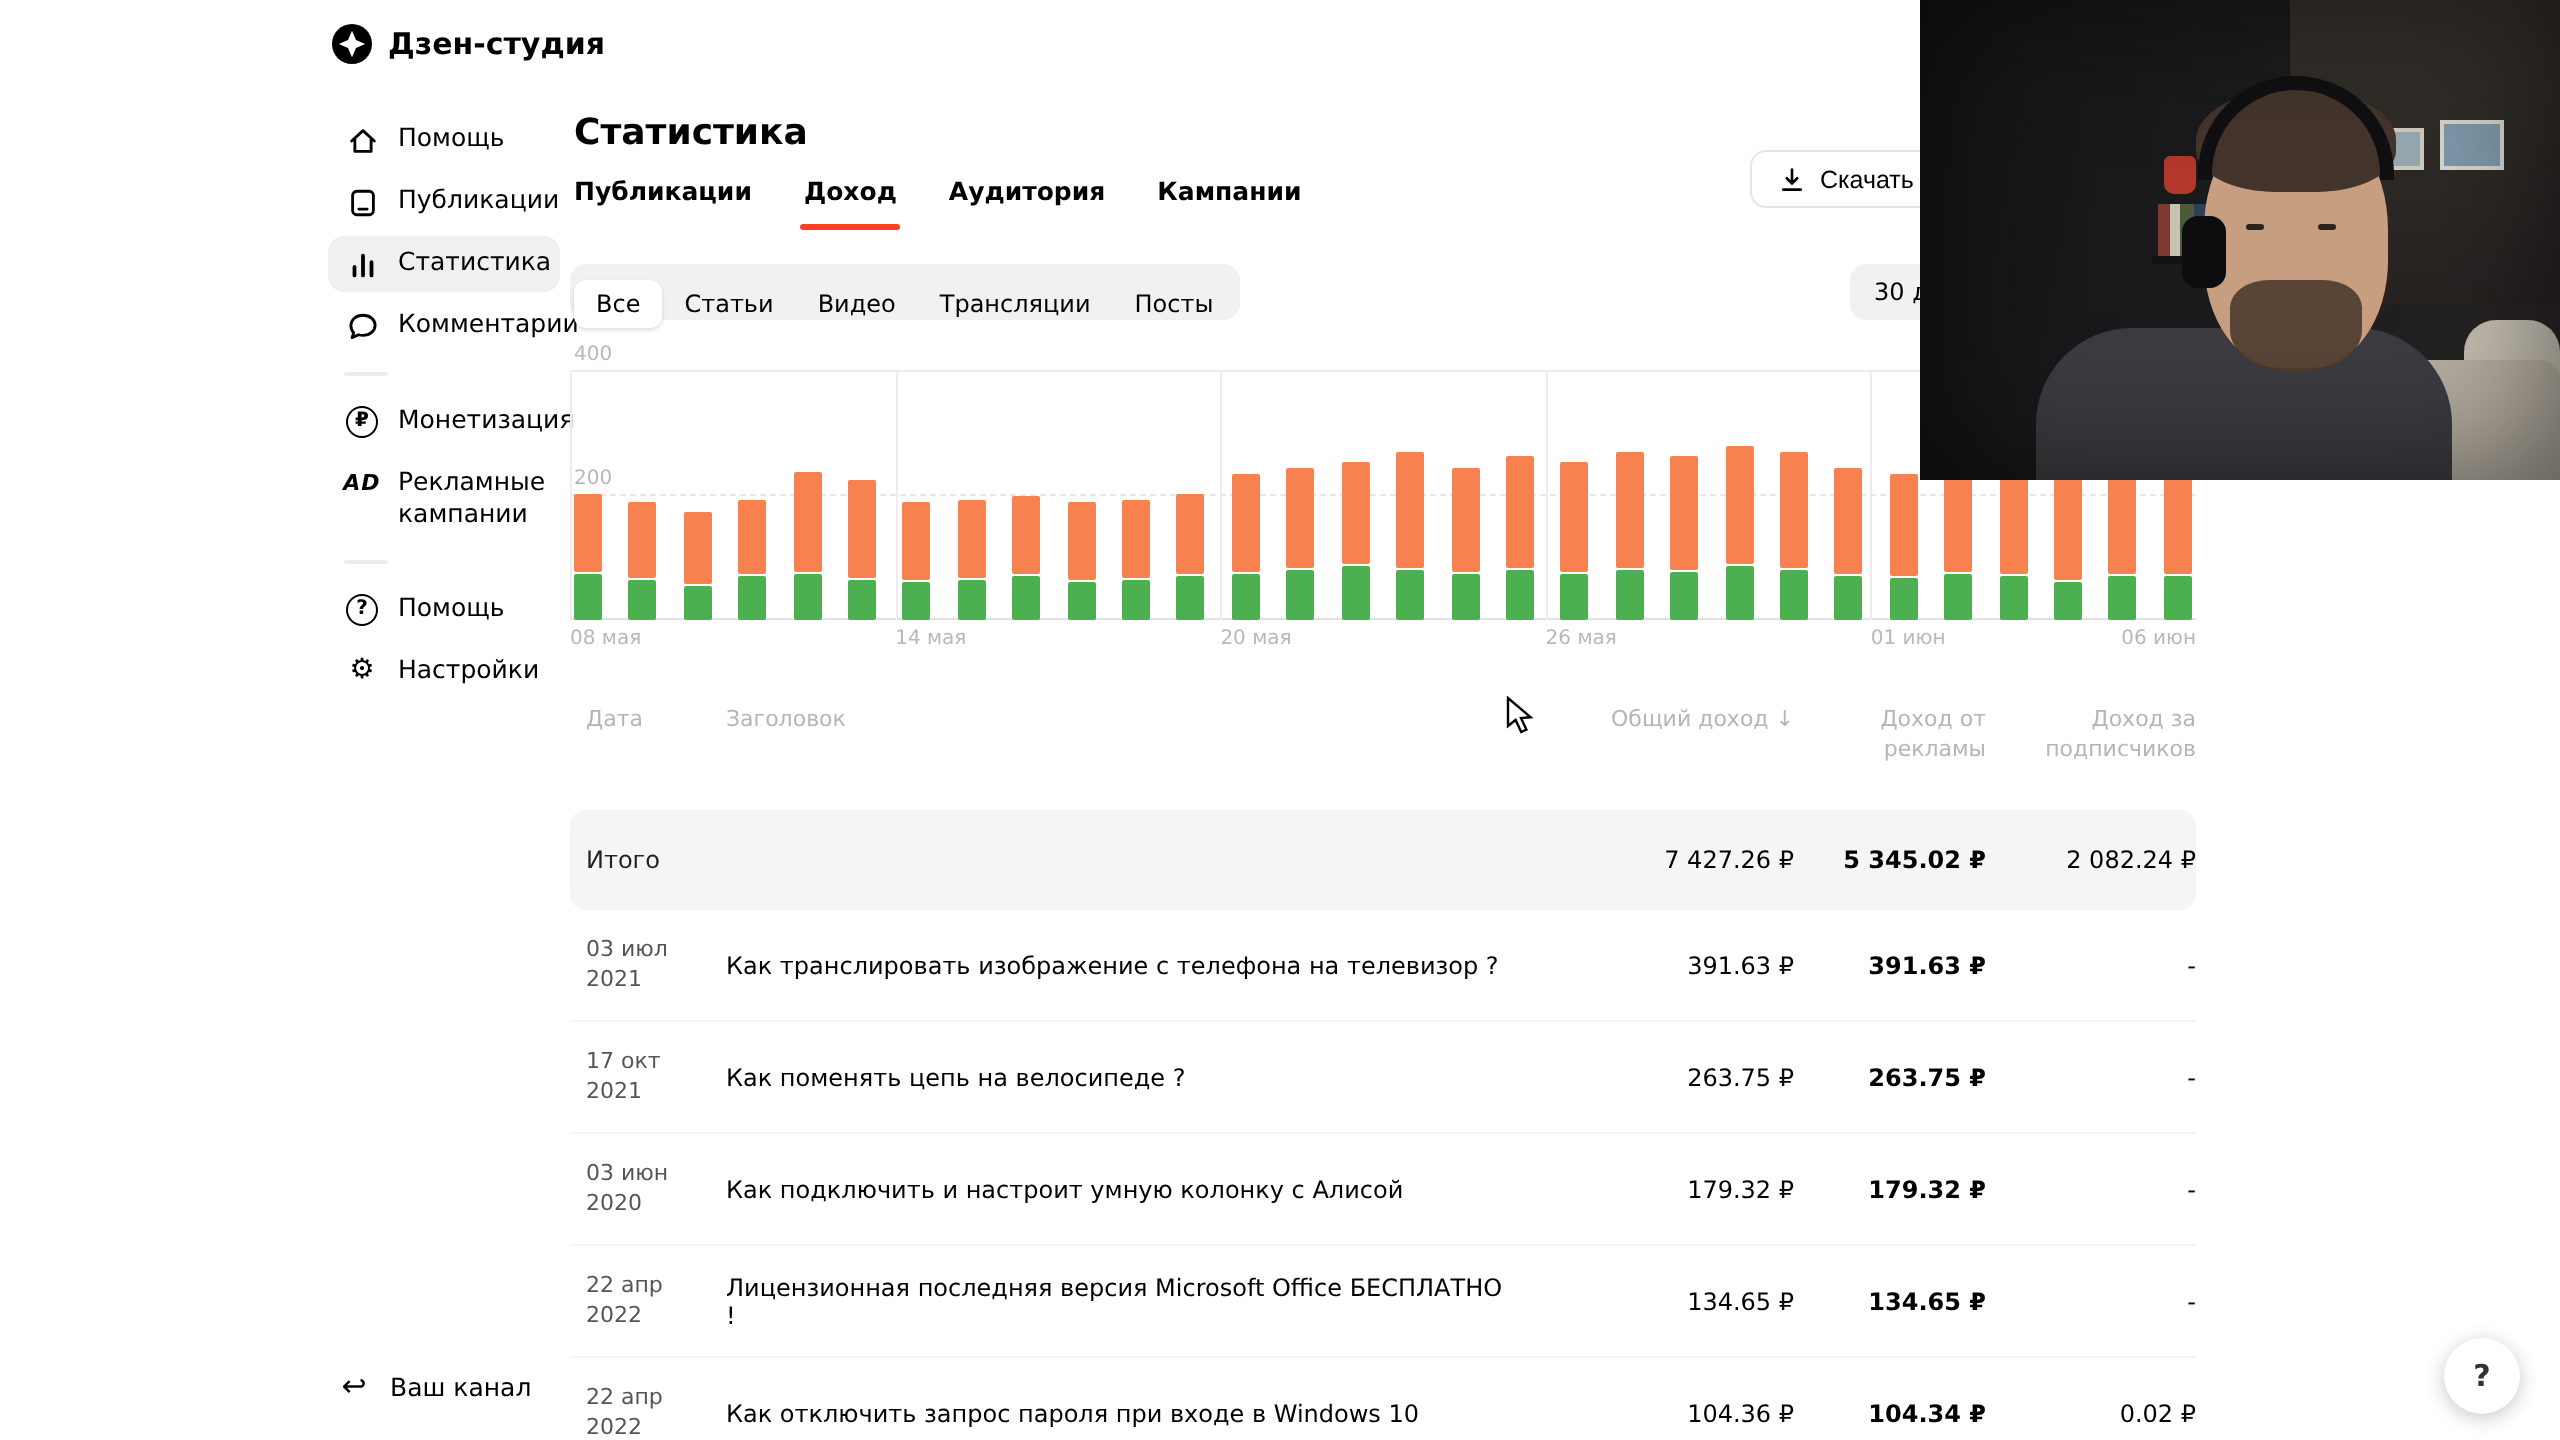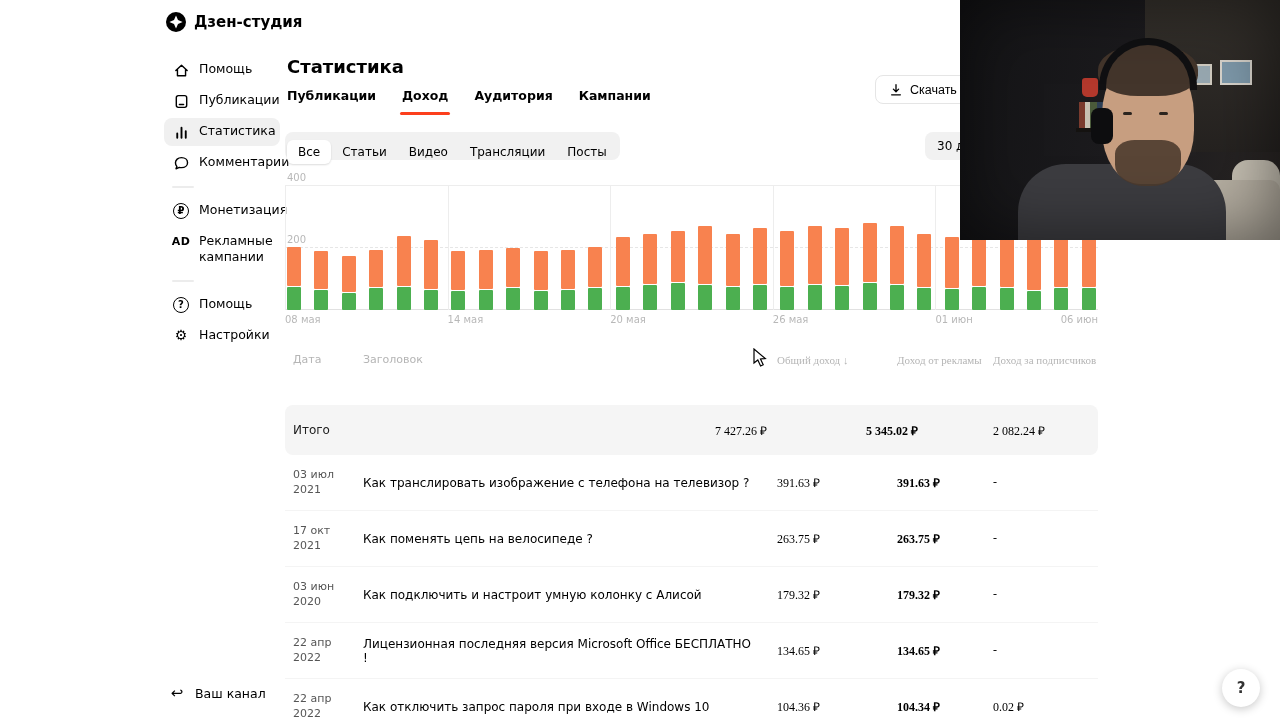--- a/index.html
+++ b/index.html
@@ -13,21 +13,21 @@
   }
 
   
   .sidebar { position:absolute; left:164px; top:12px; width:116px; }
   .logo { display:flex; align-items:center; gap:8px; margin:0 0 24px 2px; font-size:15px; font-weight:700; white-space:nowrap; }
   .logo-icon { width:20px; height:20px; display:inline-flex; }
   .side-item { display:flex; align-items:flex-start; gap:9px; padding:5px 8px; border-radius:8px; font-size:12.5px; cursor:pointer; margin-bottom:3px; line-height:1.3; }
   .side-item.active { background:#f0f0f0; }
   .side-icon { width:18px; height:18px; flex:0 0 18px; display:inline-flex; align-items:center; justify-content:center; font-size:14px; color:#000; }
   .circle-glyph { width:16px; height:16px; border:1.4px solid #000; border-radius:50%; font-size:10px; line-height:13px; text-align:center; font-weight:700; }
-  .ad-glyph { font-size:11px; font-weight:700; letter-spacing:.5px; }
+  .ad-glyph { font-size:11px; font-weight:700; letter-spacing:.5px;font-style:italic; }
   .side-divider { width:22px; height:2px; background:#ececec; border-radius:1px; margin:9px 0 9px 8px; }
   .side-footer { position:absolute; left:168px; top:684px; display:flex; align-items:center; gap:9px; font-size:12.5px; cursor:pointer; }
   .side-footer .side-icon { font-size:15px; }
 
   
   .main { position:absolute; left:285px; top:50px; width:813px; }
   .page-title { position:absolute; left:2px; top:6px; font-size:18px; font-weight:700; }
   .tabs { position:absolute; left:2px; top:38px; display:flex; gap:26px; font-size:12.5px; font-weight:600; white-space:nowrap; }
   .tab { position:relative; padding-bottom:12px; cursor:pointer; }
   .tab.active::after { content:""; position:absolute; left:-2px; right:-2px; bottom:0; height:3px; border-radius:3px; background:#fc3f1d; }
@@ -49,23 +49,23 @@
   .chart-bars { position:absolute; left:2px; right:2px; top:0; bottom:0; display:flex; justify-content:space-between; align-items:flex-end; }
   .bar { width:14px; height:100%; display:flex; flex-direction:column; justify-content:flex-end; gap:1px; cursor:pointer; }
   .seg { width:100%; border-radius:1px; }
   .ytick { position:absolute; left:2px; font-size:10px; color:#b8b8b8; }
   .xtick { position:absolute; top:136px; font-size:10px; color:#b8b8b8; white-space:nowrap; }
 
   
   .table { position:absolute; left:0; top:303px; width:813px; }
   .grid-row { display:grid; grid-template-columns:70px 1fr 120px 96px 105px; padding-left:8px; align-items:center; }
   .thead { align-items:start; color:#b5b5b5; font-size:11px; height:52px; line-height:1.35; }
-  .th.c-num, .td.c-num { text-align:left;font-family:Liberation Serif, serif; }
+  .th.c-num, .td.c-num { text-align:right; }
   .trow { height:56px; font-size:12px; border-bottom:1px solid #f4f4f4; cursor:pointer; }
-  .trow.total { height:50px; background:#f5f5f5; border-radius:8px; border-bottom:none; cursor:default;gap:31px; }
+  .trow.total { height:50px; background:#f5f5f5; border-radius:8px; border-bottom:none; cursor:default; }
   .c-date { font-size:11px; color:#555; line-height:1.35; }
   .c-title { padding-right:20px; }
   .bold { font-weight:700; }
   .c-datewrap { grid-column:1 / 3; font-size:12px; color:#222; }
 
   
   .webcam { position:absolute; left:960px; top:0; width:320px; height:240px; overflow:hidden; z-index:40;
             background:linear-gradient(100deg,#141416 0%,#1c1b1e 55%,#2a2624 100%); }
   .webcam > div { position:absolute; }
   .cam-shelf-area { right:0; top:0; width:135px; height:152px; background:linear-gradient(180deg,#35312c,#252220); }

